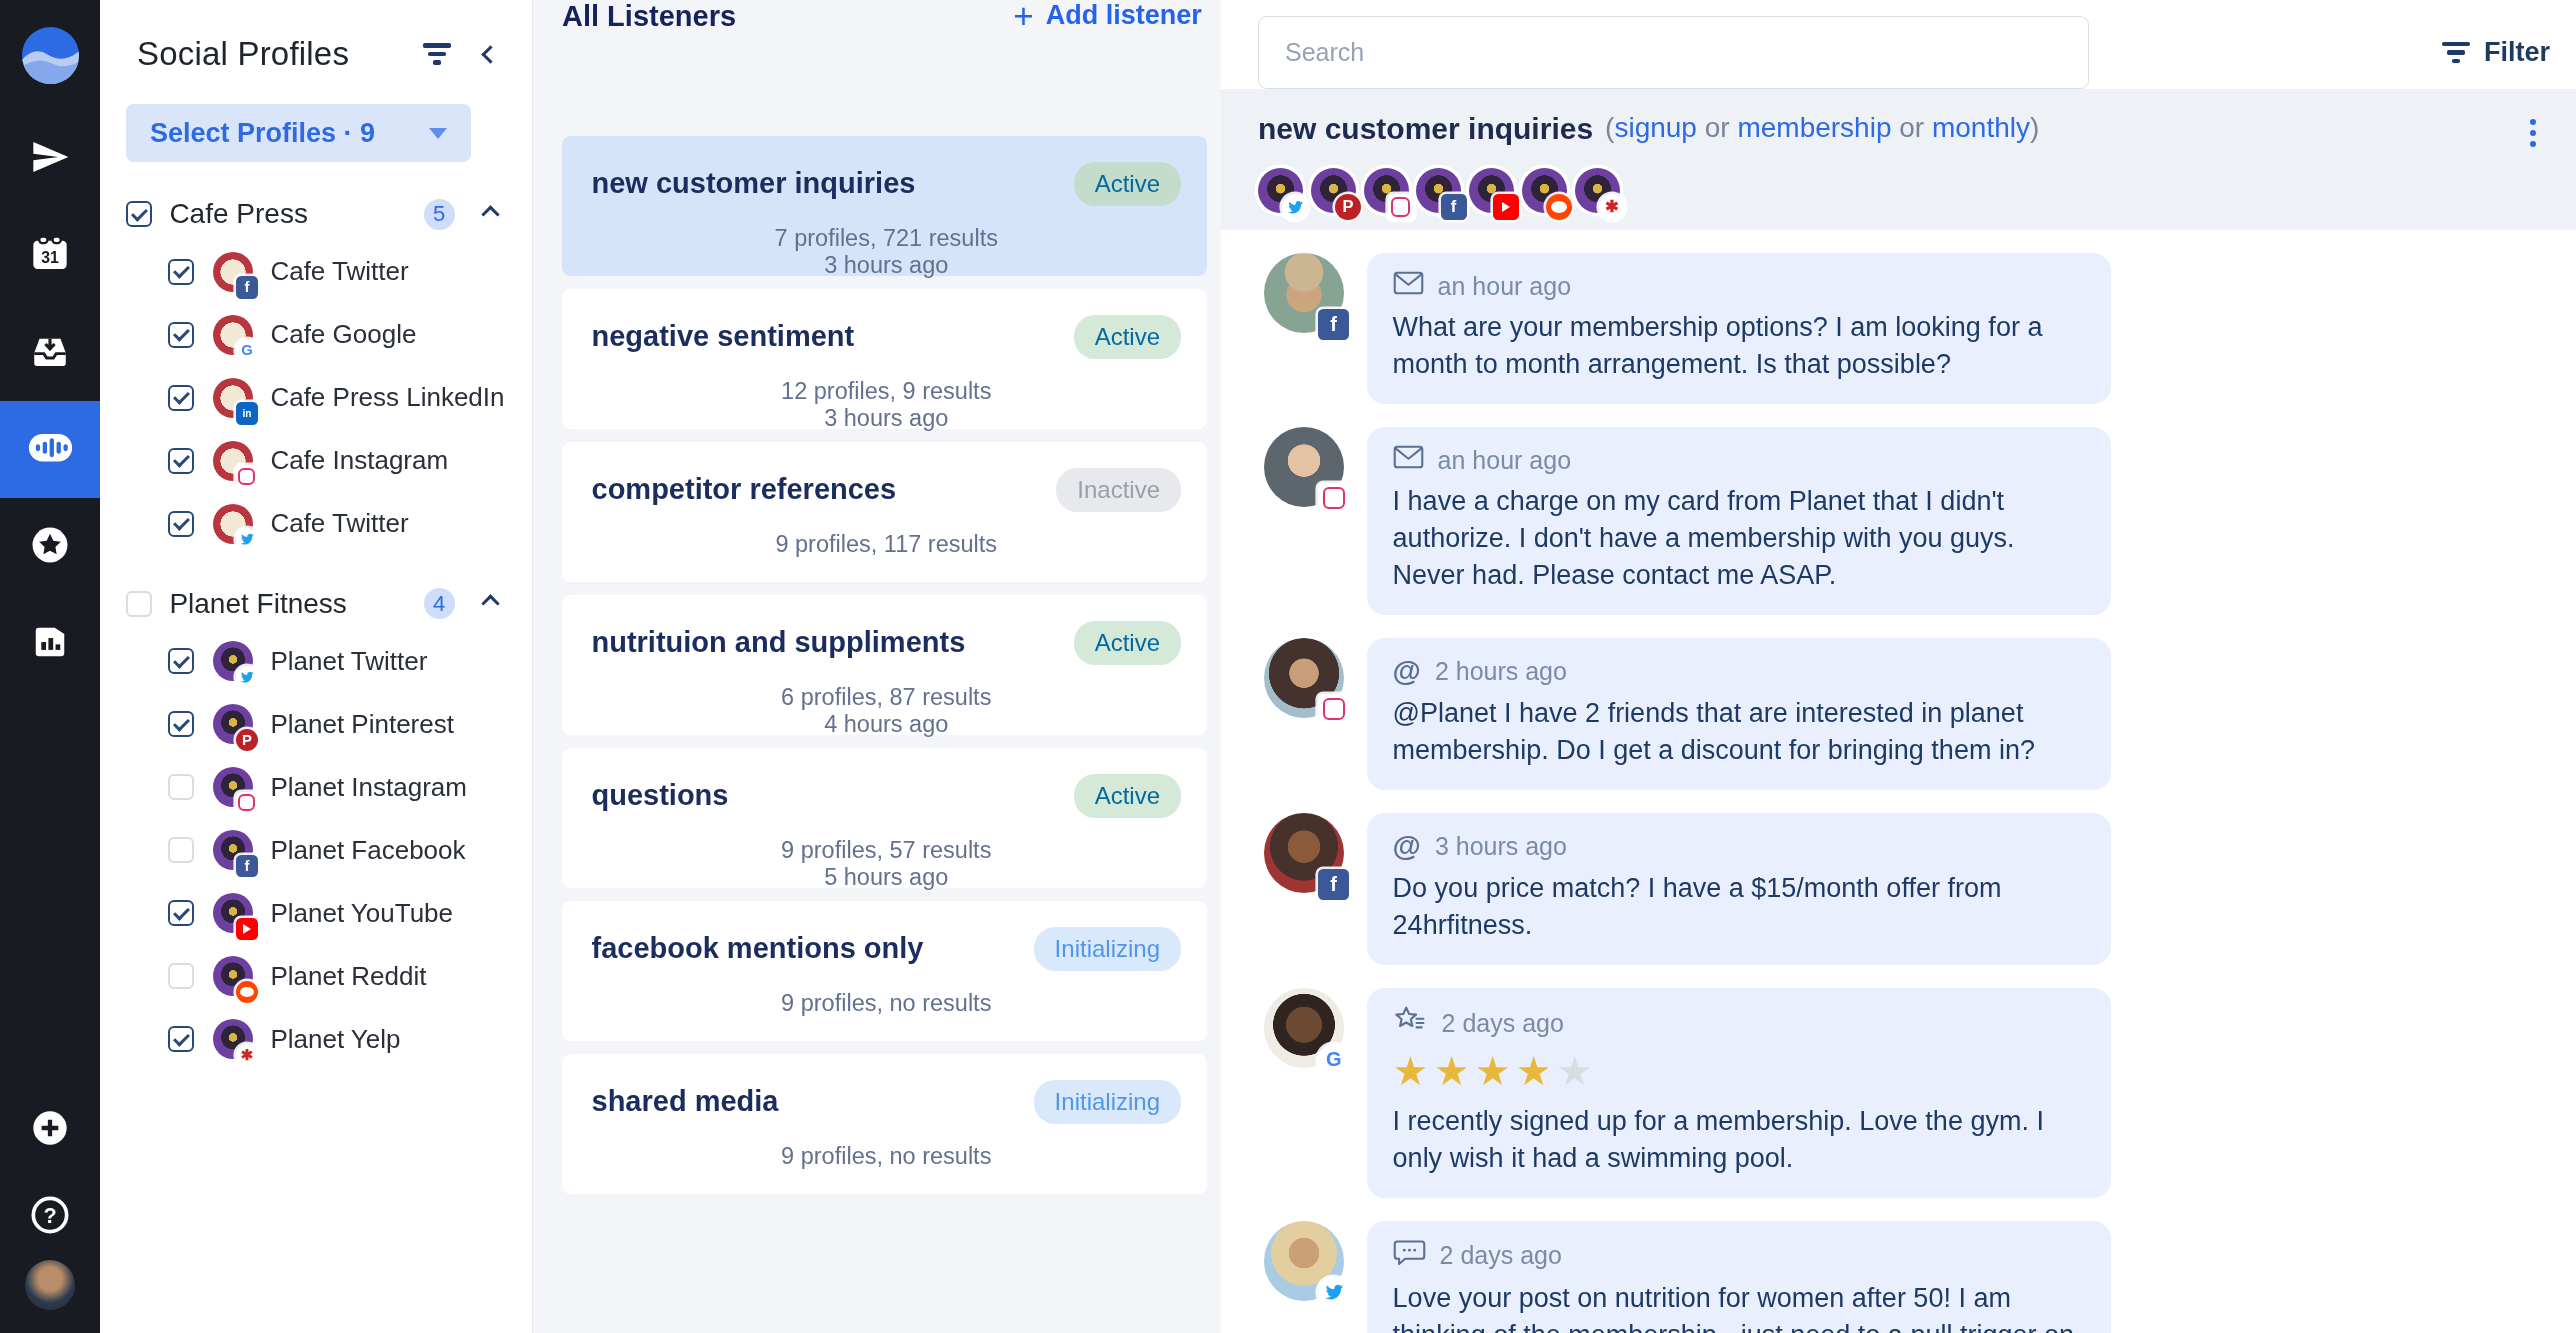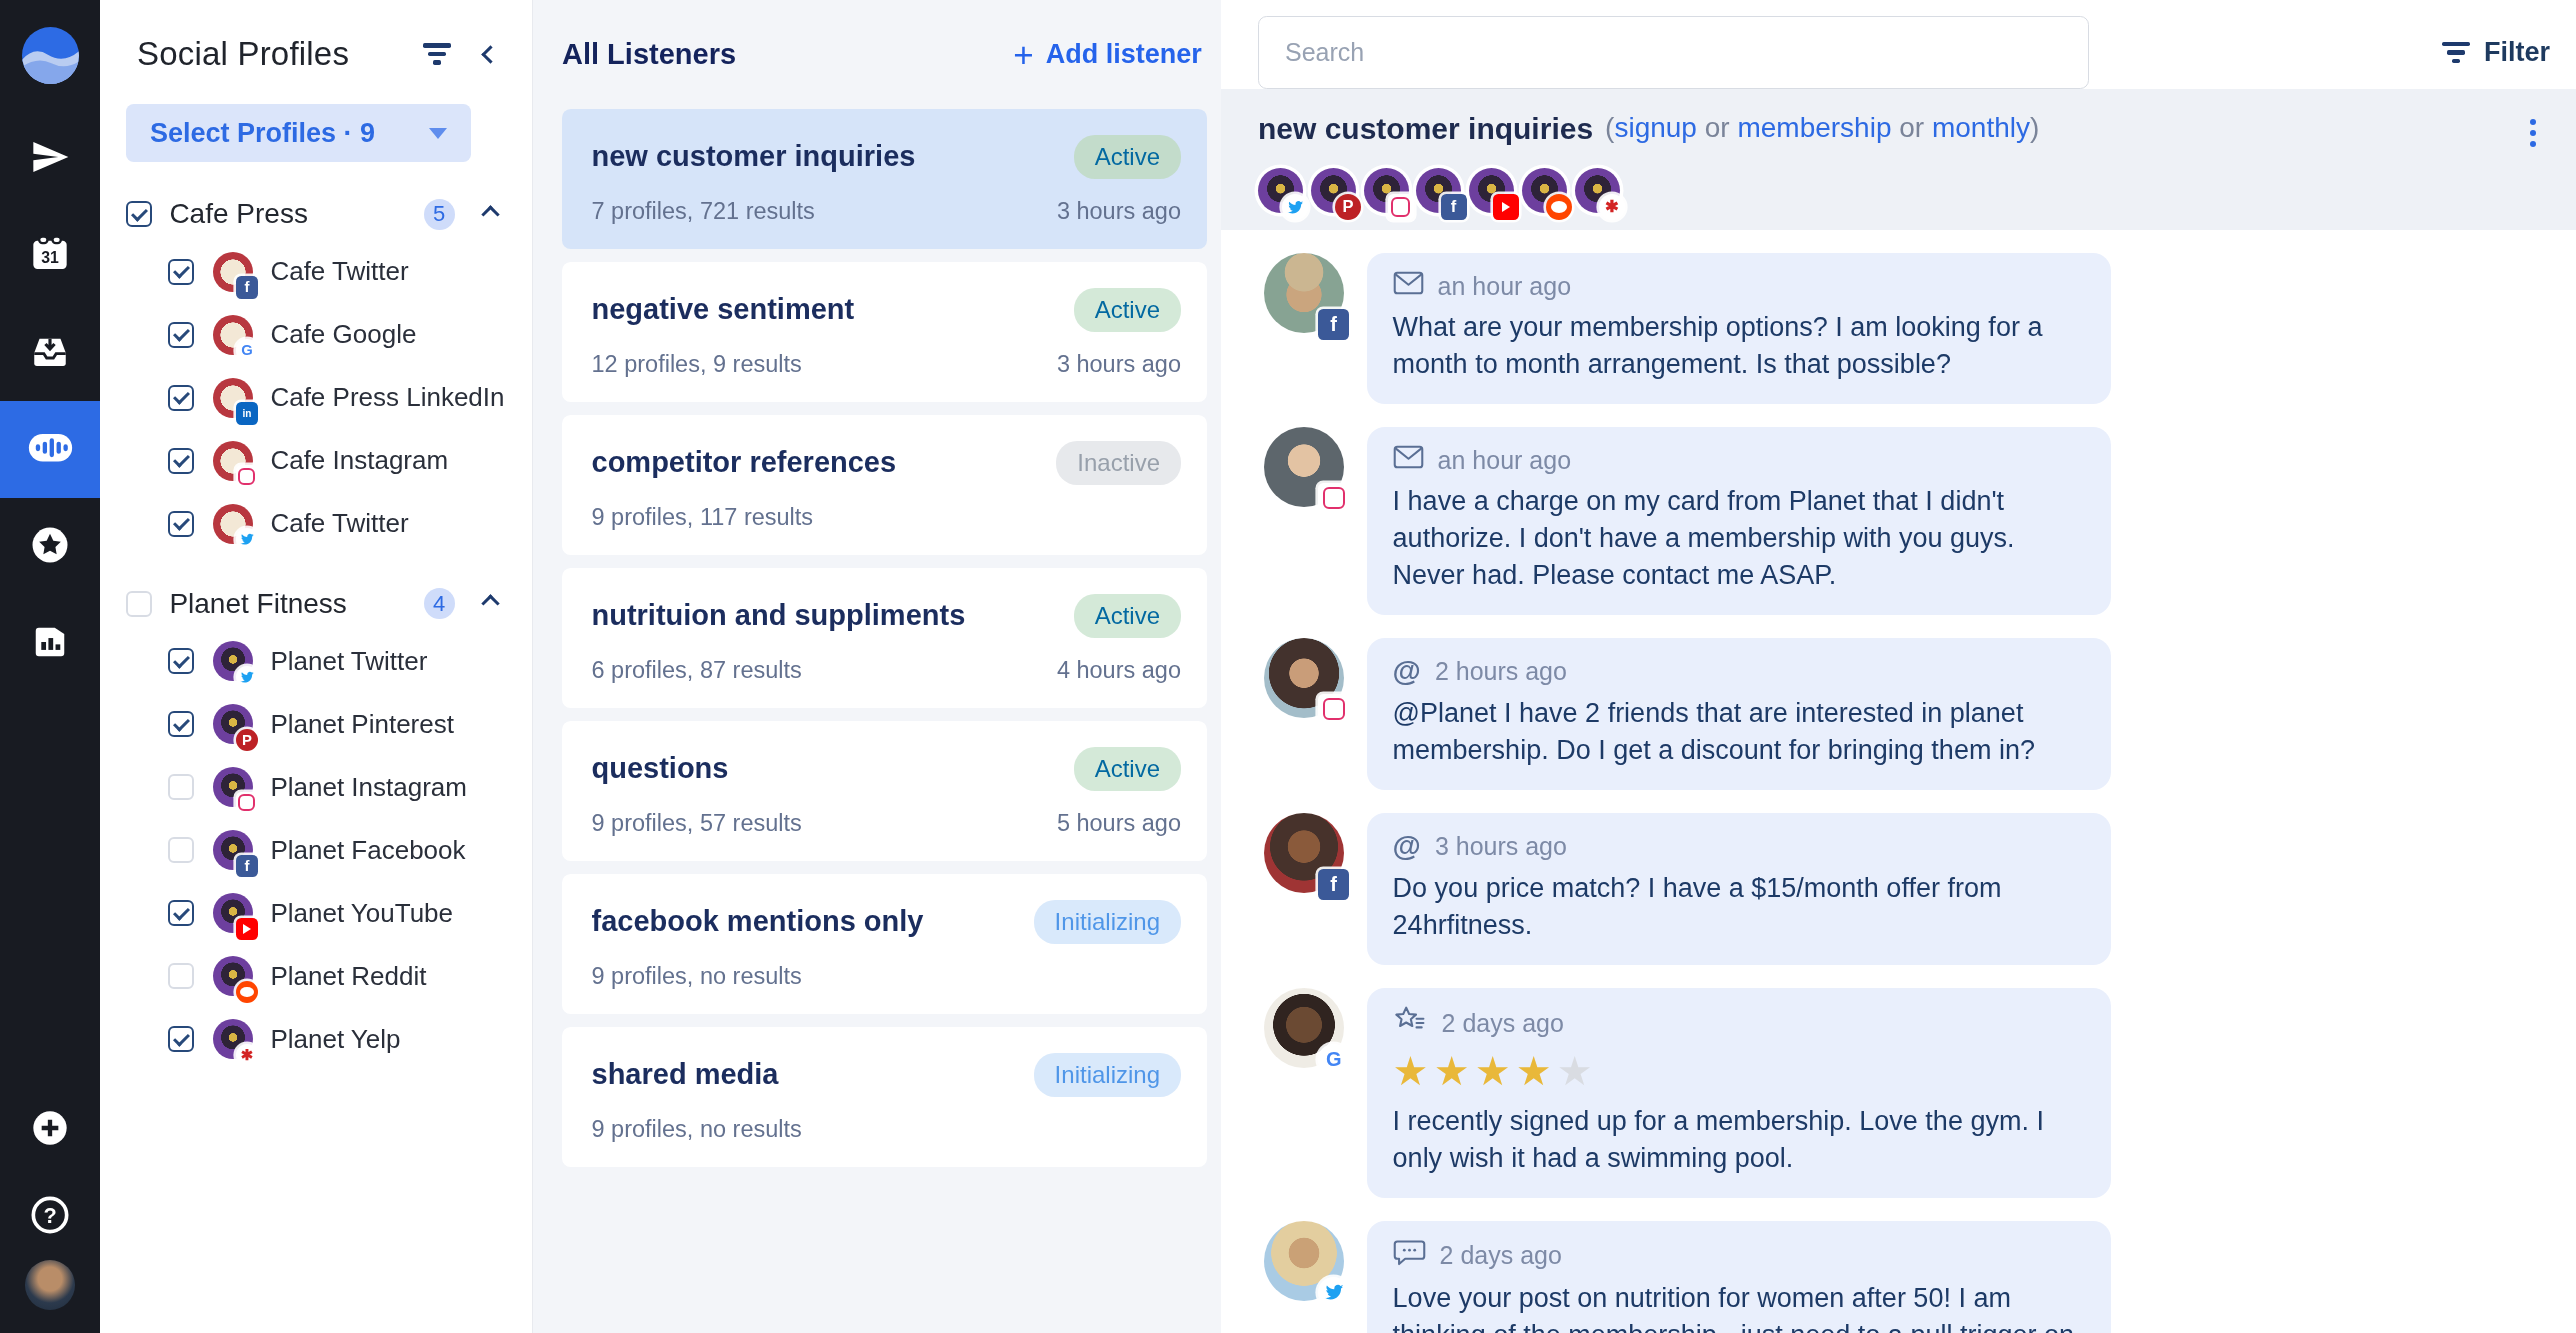--- a/index.html
+++ b/index.html
@@ -66,34 +66,34 @@
   .b-rd::after { content:""; width:62%; height:46%; background:#fff; border-radius:50%; }
   .b-gg { background:#fff; color:#4285f4; }
   .b-tw { background:#fff; }
   .b-tw svg { width:72%; height:72%; }
   .b-ig { background:#fff; }
   .b-ig::after { content:""; width:58%; height:58%; border:2.2px solid #e1306c; border-radius:6px; }
   .b-yelp { background:#fff; color:#d32323; }
 
   
   .listeners { width:688px; flex:0 0 688px; background:#f3f5f9; padding:0 14px 0 29px; }
-  .listeners-head { display:flex; align-items:center; height:109px; padding-right:5.2px;gap:8px; }
+  .listeners-head { display:flex; align-items:flex-start; height:136px; padding-right:5.2px;gap:8px; }
   .listeners-title { font-size:29px; font-weight:700; color:#14235c; flex:1; }
   .add-listener { display:flex; align-items:center; gap:12px; color:#2563eb; font-size:27px; font-weight:600; cursor:pointer; }
   .add-listener .plus { font-size:35px; font-weight:400; line-height:0; }
   .card { background:#fff; border-radius:8.7px; height:140px; margin-bottom:13px; padding:26px 26px 0 29.5px; cursor:pointer; }
   .card.selected { background:#d6e4f9; }
   .card .row1 { display:flex; align-items:center; }
   .card .ltitle { font-size:29px; font-weight:600; color:#1b2d5e; flex:1; }
   .pill { font-size:24px; padding:7.8px 21px; border-radius:21px; }
   .pill-active { color:#0369a1; background:#d4e9d8; }
   .selected .pill-active { background:#c3dccb; }
   .pill-inactive { color:#98a0ab; background:#e7e9ec; }
   .pill-initializing { color:#4f96e8; background:#d9e9fb; }
-  .card .row2 { display:flex; align-items:center; margin-top:19px; }
+  .card .row2 { display:flex; align-items:center; margin-top:19px;flex-direction:column; }
   .card .meta { font-size:23.5px; color:#63718f; flex:1; }
   .card .time { font-size:23.5px; color:#63718f; }
 
   
   .feed { flex:1; background:#fff; display:flex; flex-direction:column; }
   .feed-top { height:107px; display:flex; align-items:center; padding:16px 26px 0 37px; }
   .search-input { width:831px; height:73px; border:1.7px solid #d8dce3; border-radius:8.7px; font-size:25px;
     padding:0 26px; color:#3c4658; outline:none; font-family:inherit; background:#fff; }
   .search-input::placeholder { color:#98a2b3; }
   .feed-top .gap { flex:1; }

